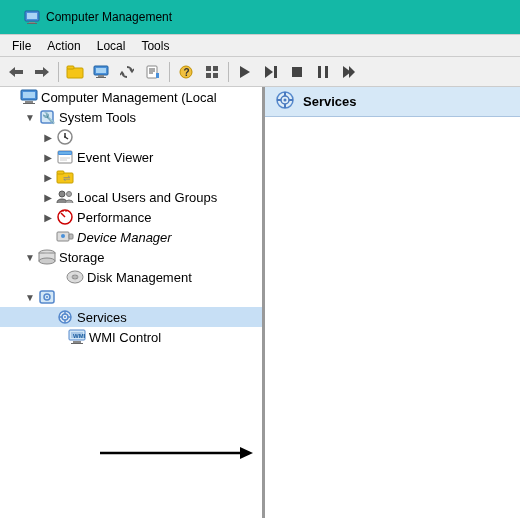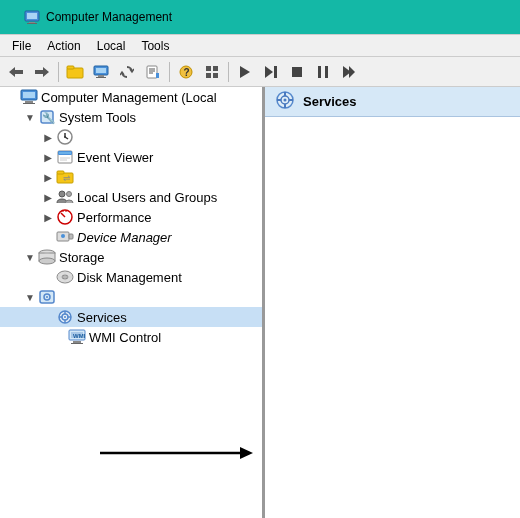--- a/index.html
+++ b/index.html
@@ -396,21 +396,21 @@
         <svg width="18" height="16" viewBox="0 0 18 16">
           <ellipse cx="9" cy="4" rx="8" ry="3" fill="#ddd" stroke="#888" stroke-width="1"></ellipse>
           <rect x="1" y="4" width="16" height="8" fill="#ddd" stroke="#888" stroke-width="1"></rect>
           <ellipse cx="9" cy="12" rx="8" ry="3" fill="#ccc" stroke="#888" stroke-width="1"></ellipse>
           <ellipse cx="9" cy="4" rx="3" ry="1" fill="#bbb"></ellipse>
         </svg>
       </span>
       <span class="tree-label">Storage</span>
     </div>
 
-    <div class="tree-item" style="padding-left:4px;">
+    <div class="tree-item" style="padding-left:14px;">
       <span style="width:36px;"></span>
       <span class="expand-icon" style="width:16px;"></span>
       <span class="tree-icon">
         <svg width="18" height="16" viewBox="0 0 18 16">
           <ellipse cx="9" cy="8" rx="8" ry="6" fill="#ddd" stroke="#888" stroke-width="1"></ellipse>
           <ellipse cx="9" cy="8" rx="3" ry="2" fill="#aaa" stroke="#888" stroke-width="1"></ellipse>
           <line x1="9" y1="2" x2="9" y2="14" stroke="#ccc" stroke-width="0.5"></line>
           <line x1="1" y1="8" x2="17" y2="8" stroke="#ccc" stroke-width="0.5"></line>
         </svg>
       </span>

